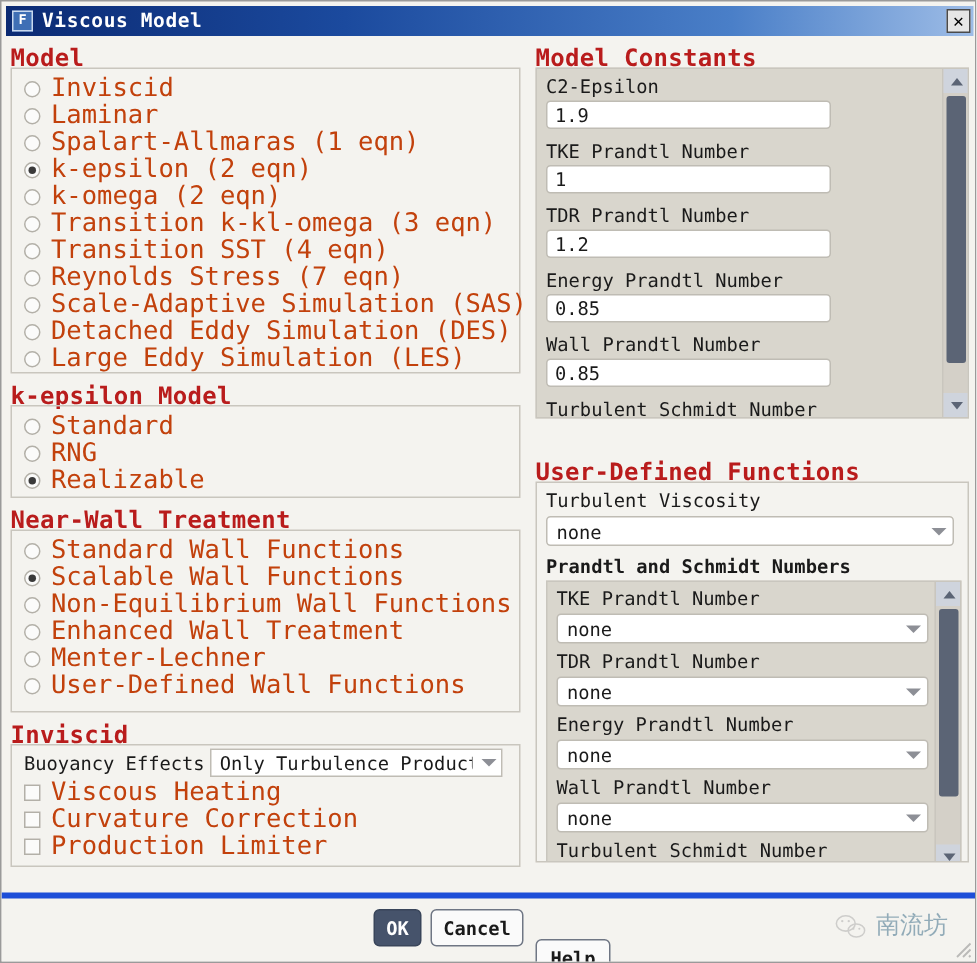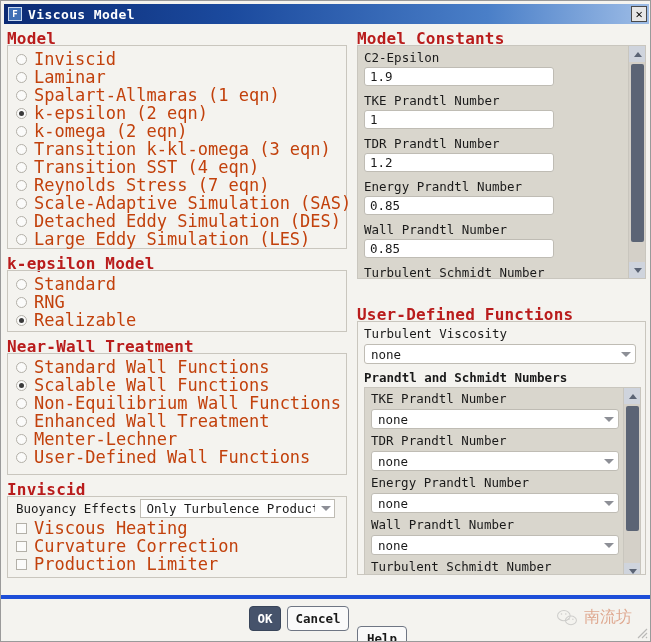--- a/index.html
+++ b/index.html
@@ -353,21 +353,21 @@
 
   .watermark {
     position: absolute;
     right: 18px; top: 8px;
     display: flex;
     align-items: center;
     opacity: 0.42;
   }
   .wm-text {
     font-size: 16px;
-    color: #c2410c;
+    color: #0c4a6e;
     margin-left: 6px;
     font-family: "DejaVu Sans", "Liberation Sans", sans-serif;
   }
   .wm-logo { width: 22px; height: 18px; }
 
   .grip {
     position: absolute;
     right: 2px; bottom: 2px;
     width: 14px; height: 14px;
     opacity: 0.55;

